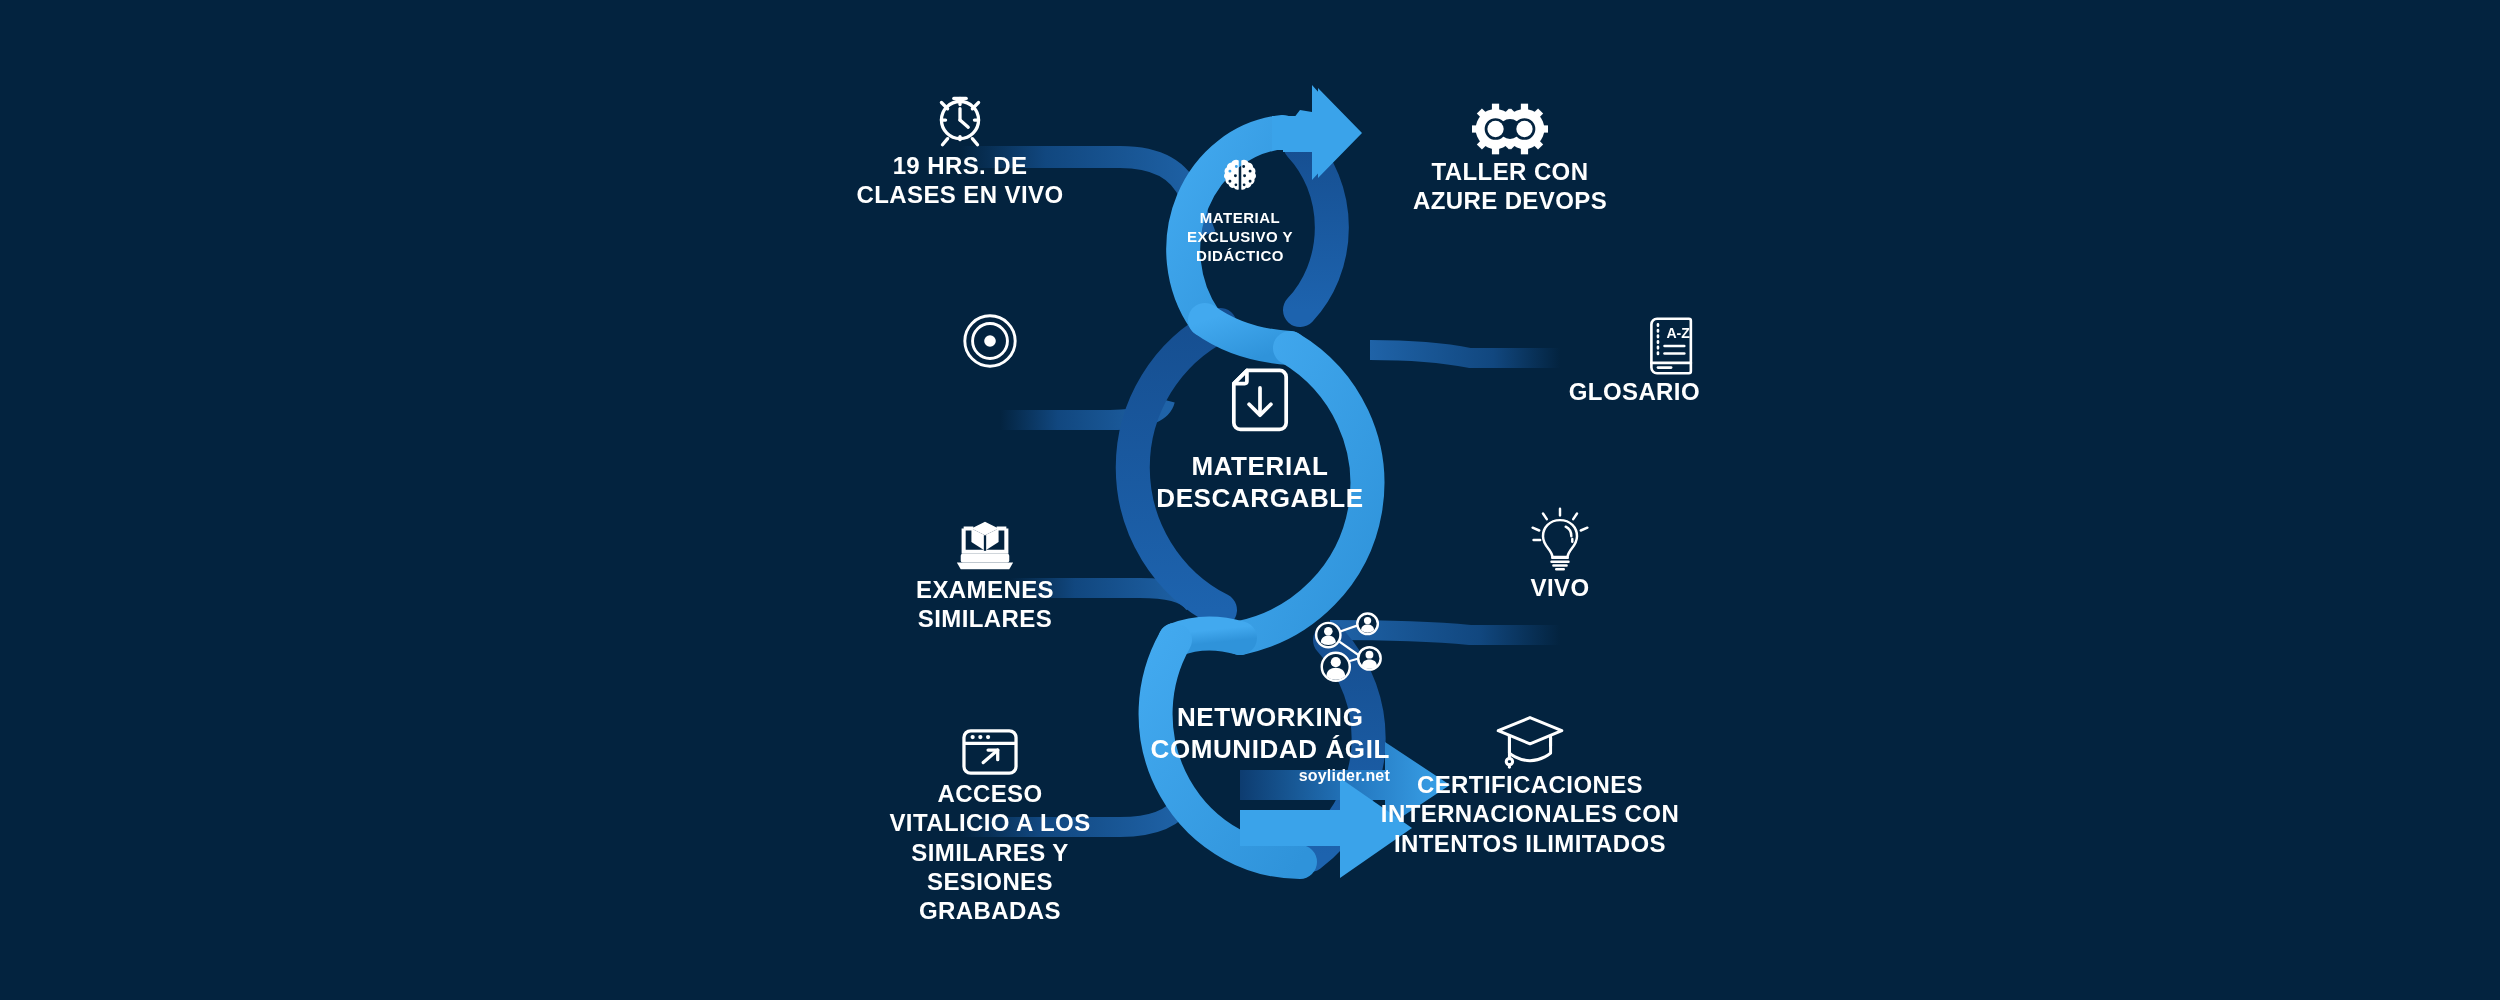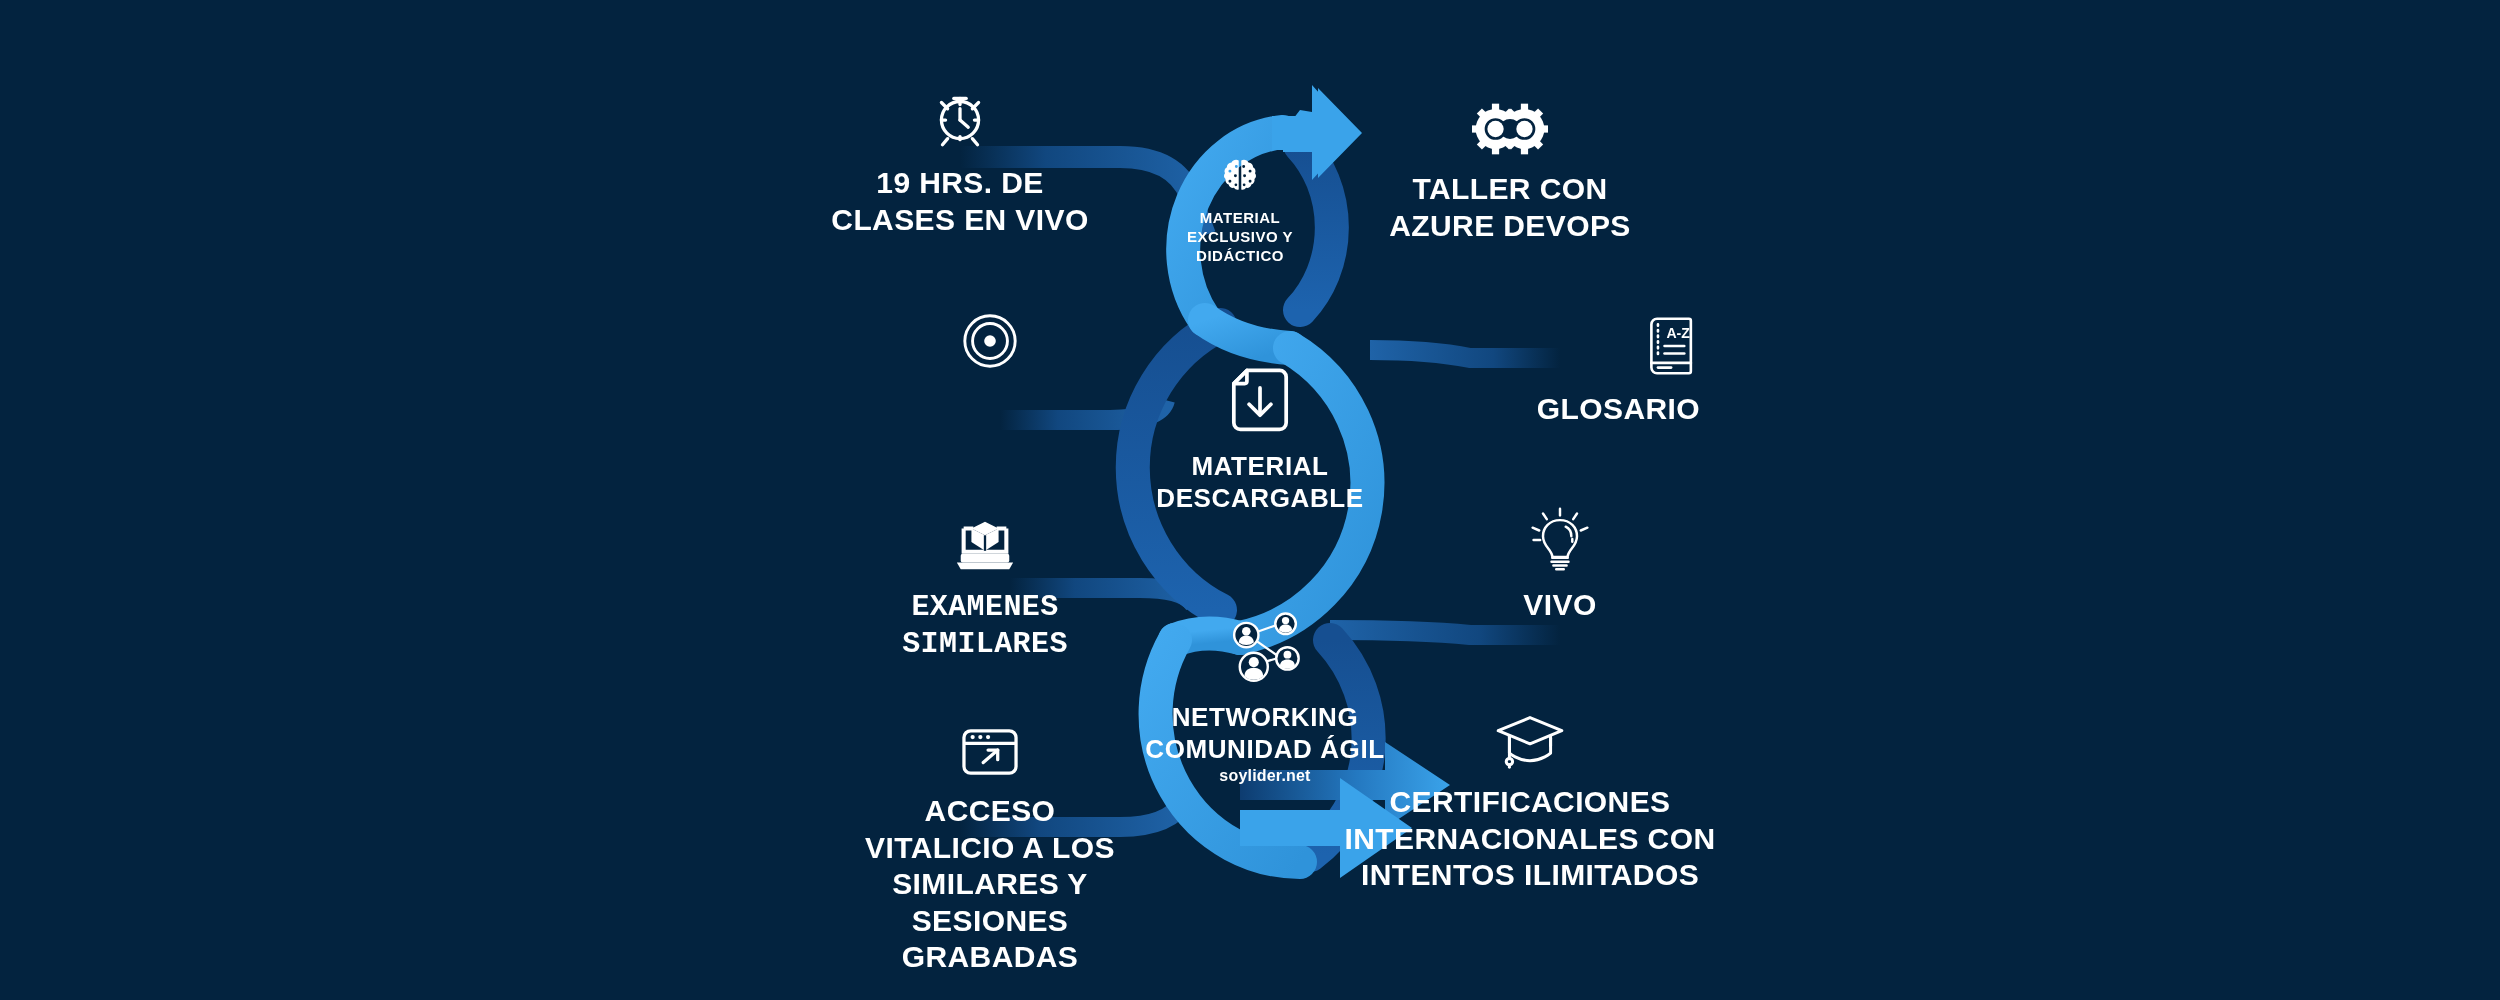--- a/index.html
+++ b/index.html
@@ -42,22 +42,21 @@
   }
   .node .label {
     font-weight: bold;
     letter-spacing: 0.4px;
     line-height: 1.22;
     color: #ffffff;
     white-space: pre-line;
   }
   
   .side .label {
-    font-size: 30px;
-    margin-top: 14px;
+    font-size: 24px;
   }
   
   .inner .label {
     font-weight: bold;
   }
   .inner-big .label {
     font-size: 26px;
     margin-top: 14px;
     letter-spacing: 0.6px;
   }
@@ -173,21 +172,21 @@
   <div class="node side" style="left:840px; top:310px; width:300px;">
     <span class="icon">
       <svg width="62" height="62" viewBox="0 0 64 64" fill="none" stroke="#fff" stroke-width="3">
         <circle cx="32" cy="32" r="26"></circle>
         <circle cx="32" cy="32" r="18"></circle>
         <circle cx="32" cy="32" r="6" fill="#fff" stroke="none"></circle>
       </svg>
     </span>
   </div>
 
-  <div class="node side" style="left:840px; top:515px; width:290px;font-family:Liberation Mono, monospace;">
+  <div class="node side" style="left:840px; top:515px; width:290px;">
     <span class="icon">
       <svg width="66" height="60" viewBox="0 0 68 60" fill="none">
         <path d="M12 13 L12 37 L56 37 L56 13" stroke="#fff" stroke-width="4.2" fill="none"></path>
         <path d="M12 13 L22 13 M46 13 L56 13" stroke="#fff" stroke-width="4.2"></path>
         <rect x="9" y="39" width="50" height="9" rx="2" fill="#fff"></rect>
         <path d="M5 48 L63 48 L59 55 L9 55 Z" fill="#fff"></path>
         <path d="M34 6 L48 13 L34 20 L20 13 Z" fill="#fff"></path>
         <path d="M20 13 L34 20 L34 36 L20 27 Z" fill="#fff"></path>
         <path d="M48 13 L34 20 L34 36 L48 27 Z" fill="#fff"></path>
         <path d="M34 20 L34 36" stroke="#03233f" stroke-width="2.4"></path>
@@ -322,21 +321,21 @@
         <path d="M18 5 L48 5 a6 6 0 0 1 6 6 L54 53 a6 6 0 0 1 -6 6 L12 59 a6 6 0 0 1 -6 -6 L6 17 z"></path>
         <path d="M18 5 L6 17 L16 17 a2 2 0 0 0 2 -2 z"></path>
         <line x1="30" y1="21" x2="30" y2="45"></line>
         <path d="M20 36 L30 46 L40 36"></path>
       </svg>
     </span>
     <span class="label">MATERIAL
 DESCARGABLE</span>
   </div>
 
-  <div class="node inner inner-big" style="left:1140px; top:612px; width:250px;">
+  <div class="node inner inner-big" style="left:1140px; top:612px; width:250px;align-items:flex-end;">
     <span class="icon">
       <svg width="86" height="76" viewBox="0 0 92 80" fill="none" stroke="#fff" stroke-width="2.6">
         <line x1="28" y1="24" x2="62" y2="12" stroke-width="2.4"></line>
         <line x1="28" y1="24" x2="62" y2="48" stroke-width="2.4"></line>
         <line x1="34" y1="56" x2="62" y2="48" stroke-width="2.4"></line>
         <g>
           <circle cx="26" cy="24" r="13" fill="#03233f"></circle>
           <circle cx="26" cy="20" r="4.6" fill="#fff" stroke="none"></circle>
           <path d="M18 32 c0 -5 4 -7.5 8 -7.5 c4 0 8 2.5 8 7.5 a13 13 0 0 1 -16 0 z" fill="#fff" stroke="none"></path>
         </g>

